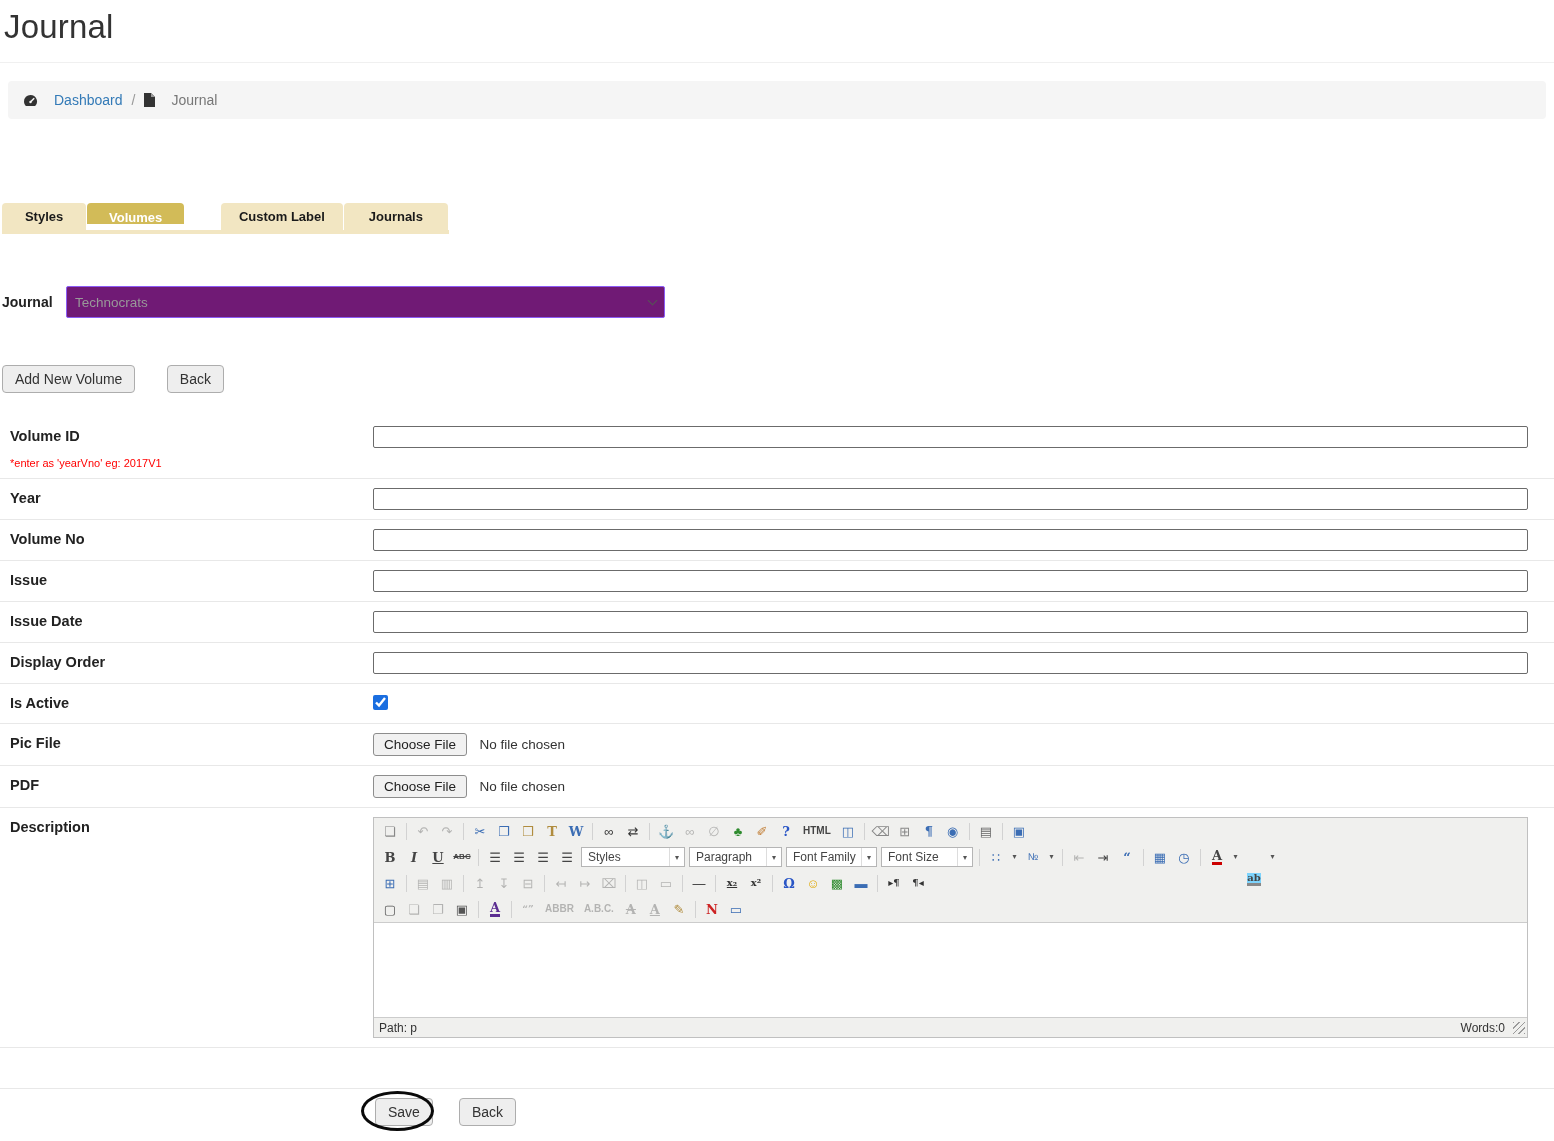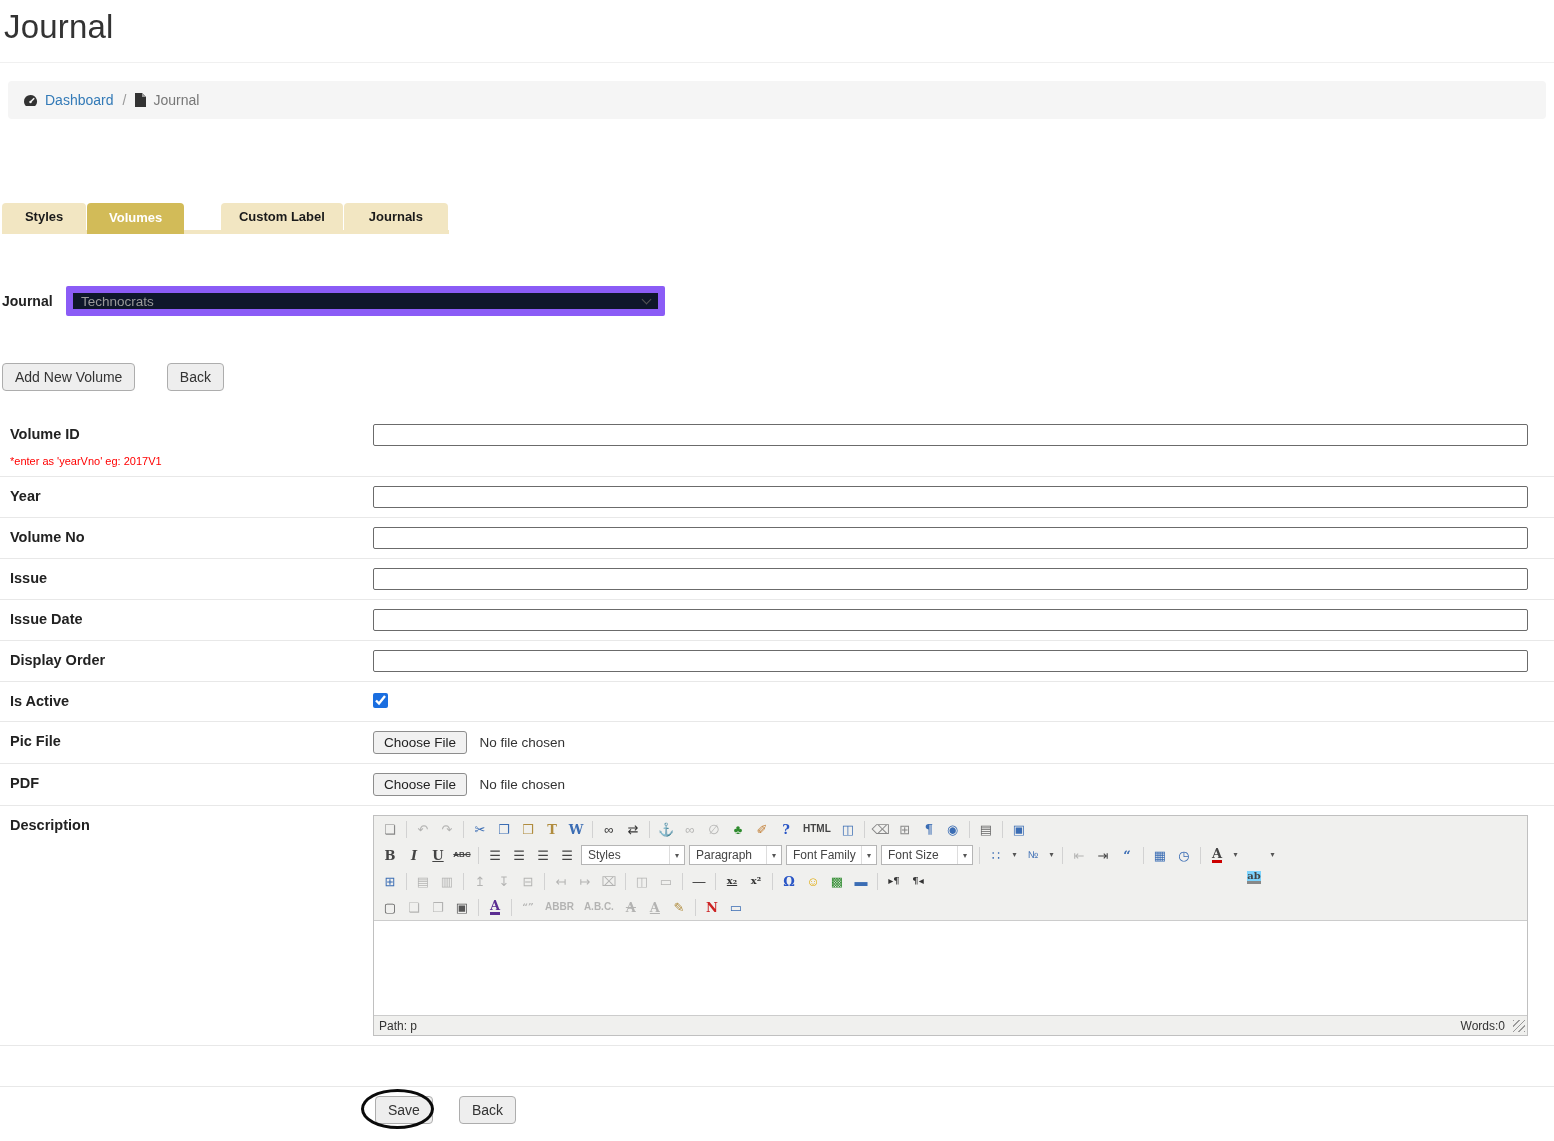--- a/index.html
+++ b/index.html
@@ -12,46 +12,46 @@
 
   
   .title-wrap { padding:8px 0 16px 4px; border-bottom:1px solid #f0f0f0; }
   .page-title { font-size:33px; font-weight:500; color:#333; margin:0; letter-spacing:.2px; }
 
   .breadcrumb {
     margin:18px 8px 0 8px; height:38px; background:#f5f5f5;
     border-radius:4px; display:flex; align-items:center;
     padding:0 15px; font-size:14px;
   }
-  .breadcrumb .crumb { display:flex; align-items:center; gap:7px; }
+  .breadcrumb .crumb { display:flex; align-items:center; gap:16px; }
   .breadcrumb a.crumb-link { color:#337ab7; text-decoration:none; }
   .breadcrumb .sep { color:#999; margin:0 9px; }
   .breadcrumb .crumb-current { color:#777; }
   .bc-icon { display:inline-flex; align-items:center; }
 
   
   .tabs { margin:84px 0 0 2px; width:447px; height:31px; position:relative; display:flex; align-items:flex-start; }
   .tabs-strip { position:absolute; left:0; bottom:0; width:100%; height:4px; background:#f2e6c2; z-index:0; }
   .tab {
     position:relative; z-index:1; height:27px; line-height:27px;
     background:#f2e6c2; color:#1a1a1a; font-size:13px; font-weight:bold;
     text-align:center; border-radius:4px 4px 0 0; margin-right:1px; cursor:pointer;
   }
-  .tab.active { background:#d2bb58; color:#fff; height:31px; line-height:29px; }
+  .tab.active { background:#d2bb58; color:#fff; height:21px; line-height:29px; }
   [data-name="tab-papers"]{ width:92px; }
   [data-name="tab-volumes"]{ width:106px; }
   [data-name="tab-custom-label"]{ width:133px;margin-left:36px; }
   [data-name="tab-journals"]{ width:114px; }
 
   
   .journal-row { margin:52px 0 0 2px; display:flex; align-items:center; }
   .journal-row .jlabel { width:64px; font-weight:bold; font-size:14px; color:#222; }
   .select-box {
-    width:599px; height:21px; border:7px solid #8b5cf6; border-radius:2px;
-    background:#0f172a; display:flex; align-items:center; padding:8px 8px;
+    width:599px; height:21px; border:1px solid #8b5cf6; border-radius:2px;
+    background:#701a75; display:flex; align-items:center; padding:15px 8px;
     font-size:13.5px; color:#999; cursor:default;
   }
   .select-box .chev {
     margin-left:auto; width:7px; height:7px;
     border-right:1.6px solid #555; border-bottom:1.6px solid #555;
     transform:rotate(45deg); margin-top:-4px;
   }
 
   
   .btn {

